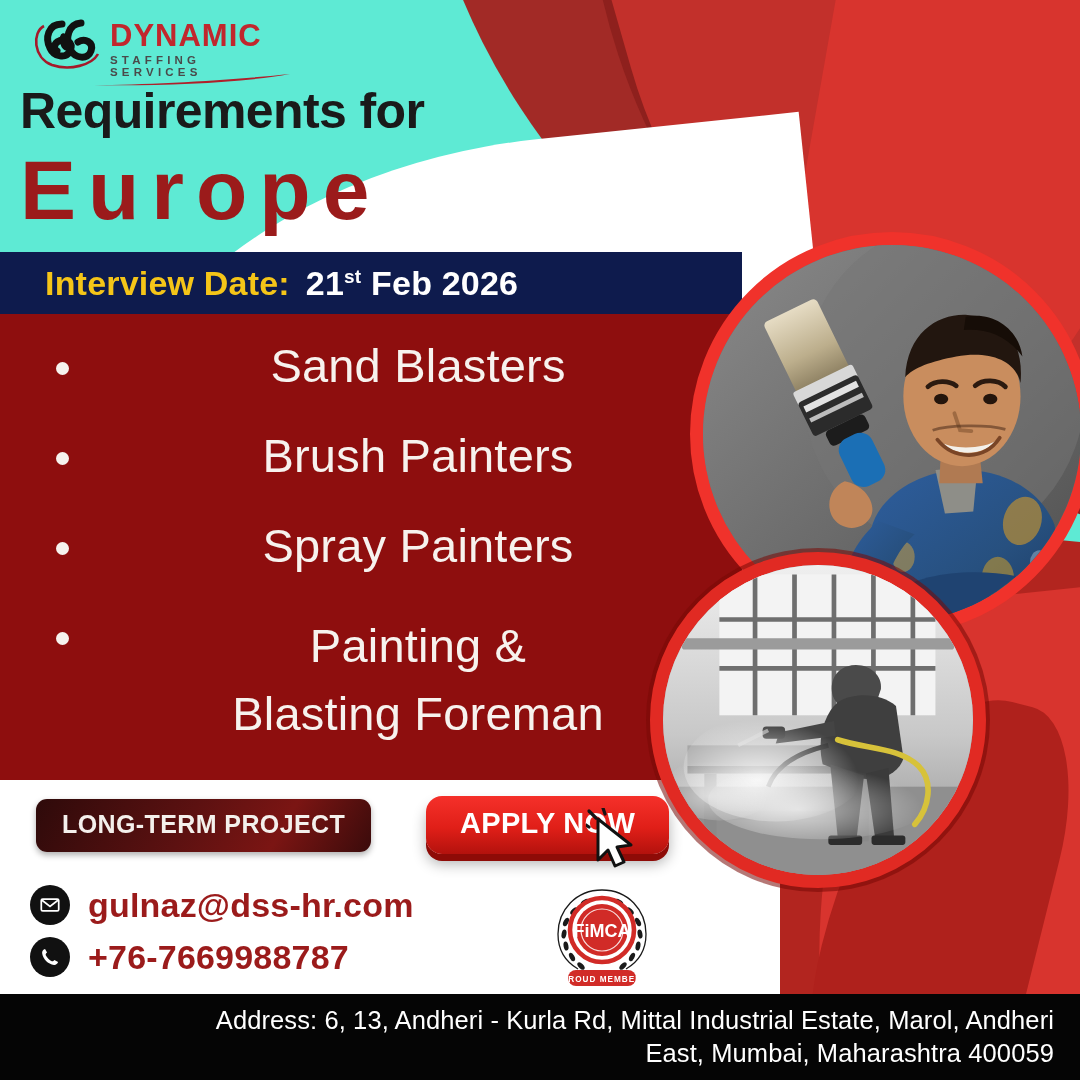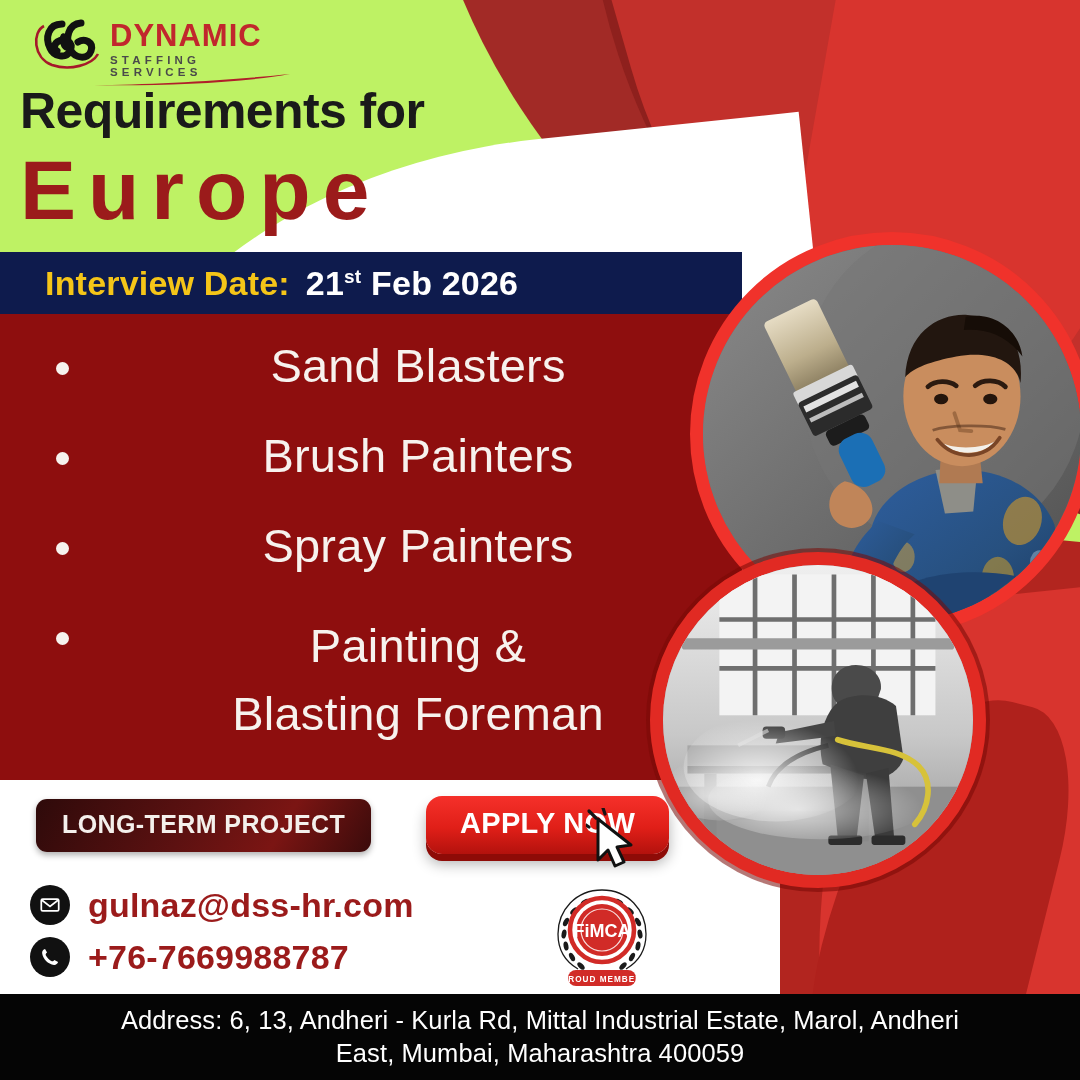--- a/index.html
+++ b/index.html
@@ -7,21 +7,21 @@
   html,body {
     width:1080px; height:1080px;
     background:#000;
     font-family:"Liberation Sans", sans-serif;
     overflow:hidden;
   }
 
   .poster {
     position:relative;
     width:1080px; height:1080px;
-    background:#bef264;
+    background:#5eead4;
     overflow:hidden;
   }
 
   
   .bg-layer { position:absolute; inset:0; overflow:hidden; }
 
   .swoosh { position:absolute; }
 
   .sw-a {
     top:-230px; right:-280px;
@@ -229,21 +229,21 @@
   }
   .ph { position:absolute; inset:0; }
 
   
   .footer {
     position:absolute; left:0; bottom:0;
     width:1080px; height:86px;
     background:#050505;
     color:#ffffff;
     display:flex; flex-direction:column;
-    align-items:center; justify-content:center;
+    align-items:flex-end; justify-content:center;
     z-index:40;
     padding:0 26px;
   }
   .footer .ln {
     font-size:25.5px; font-weight:400;
     line-height:1.28; text-align:center;
     letter-spacing:0.1px; white-space:nowrap;
   }
 </style>
 </head>

